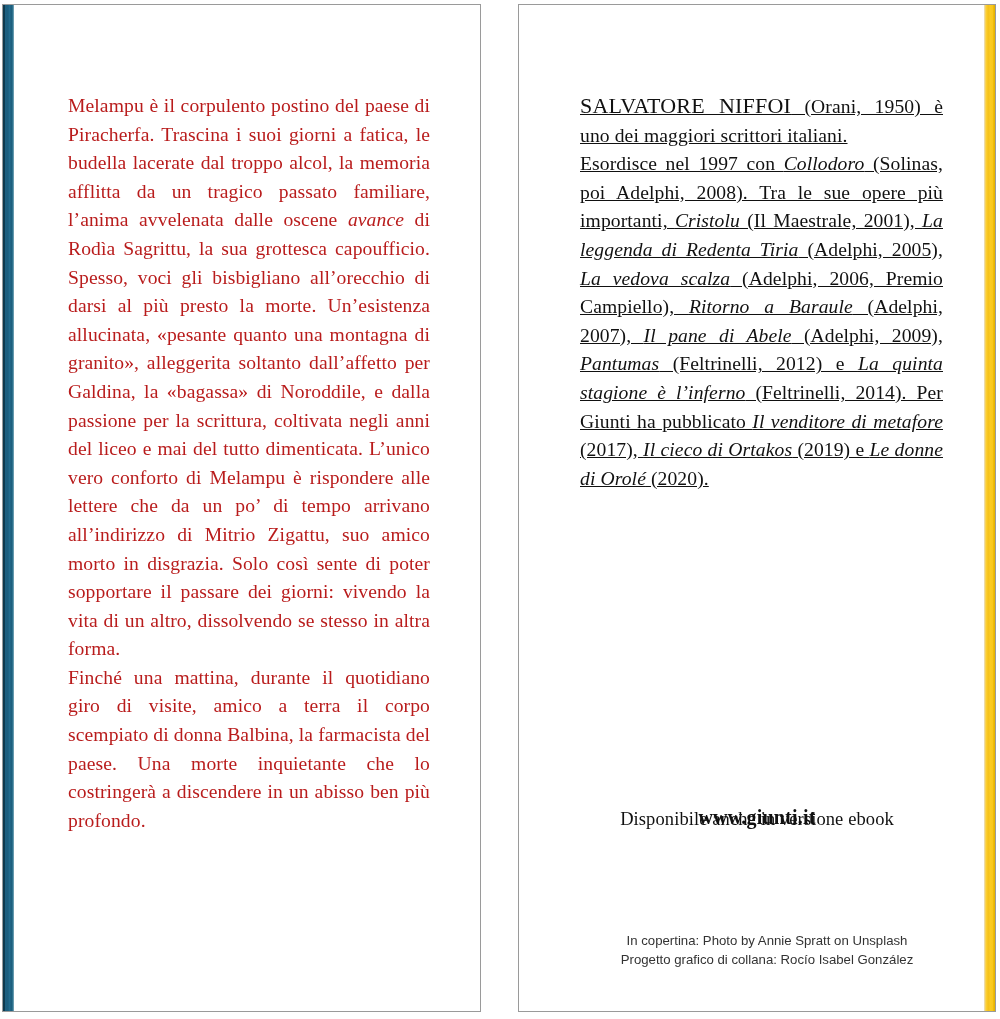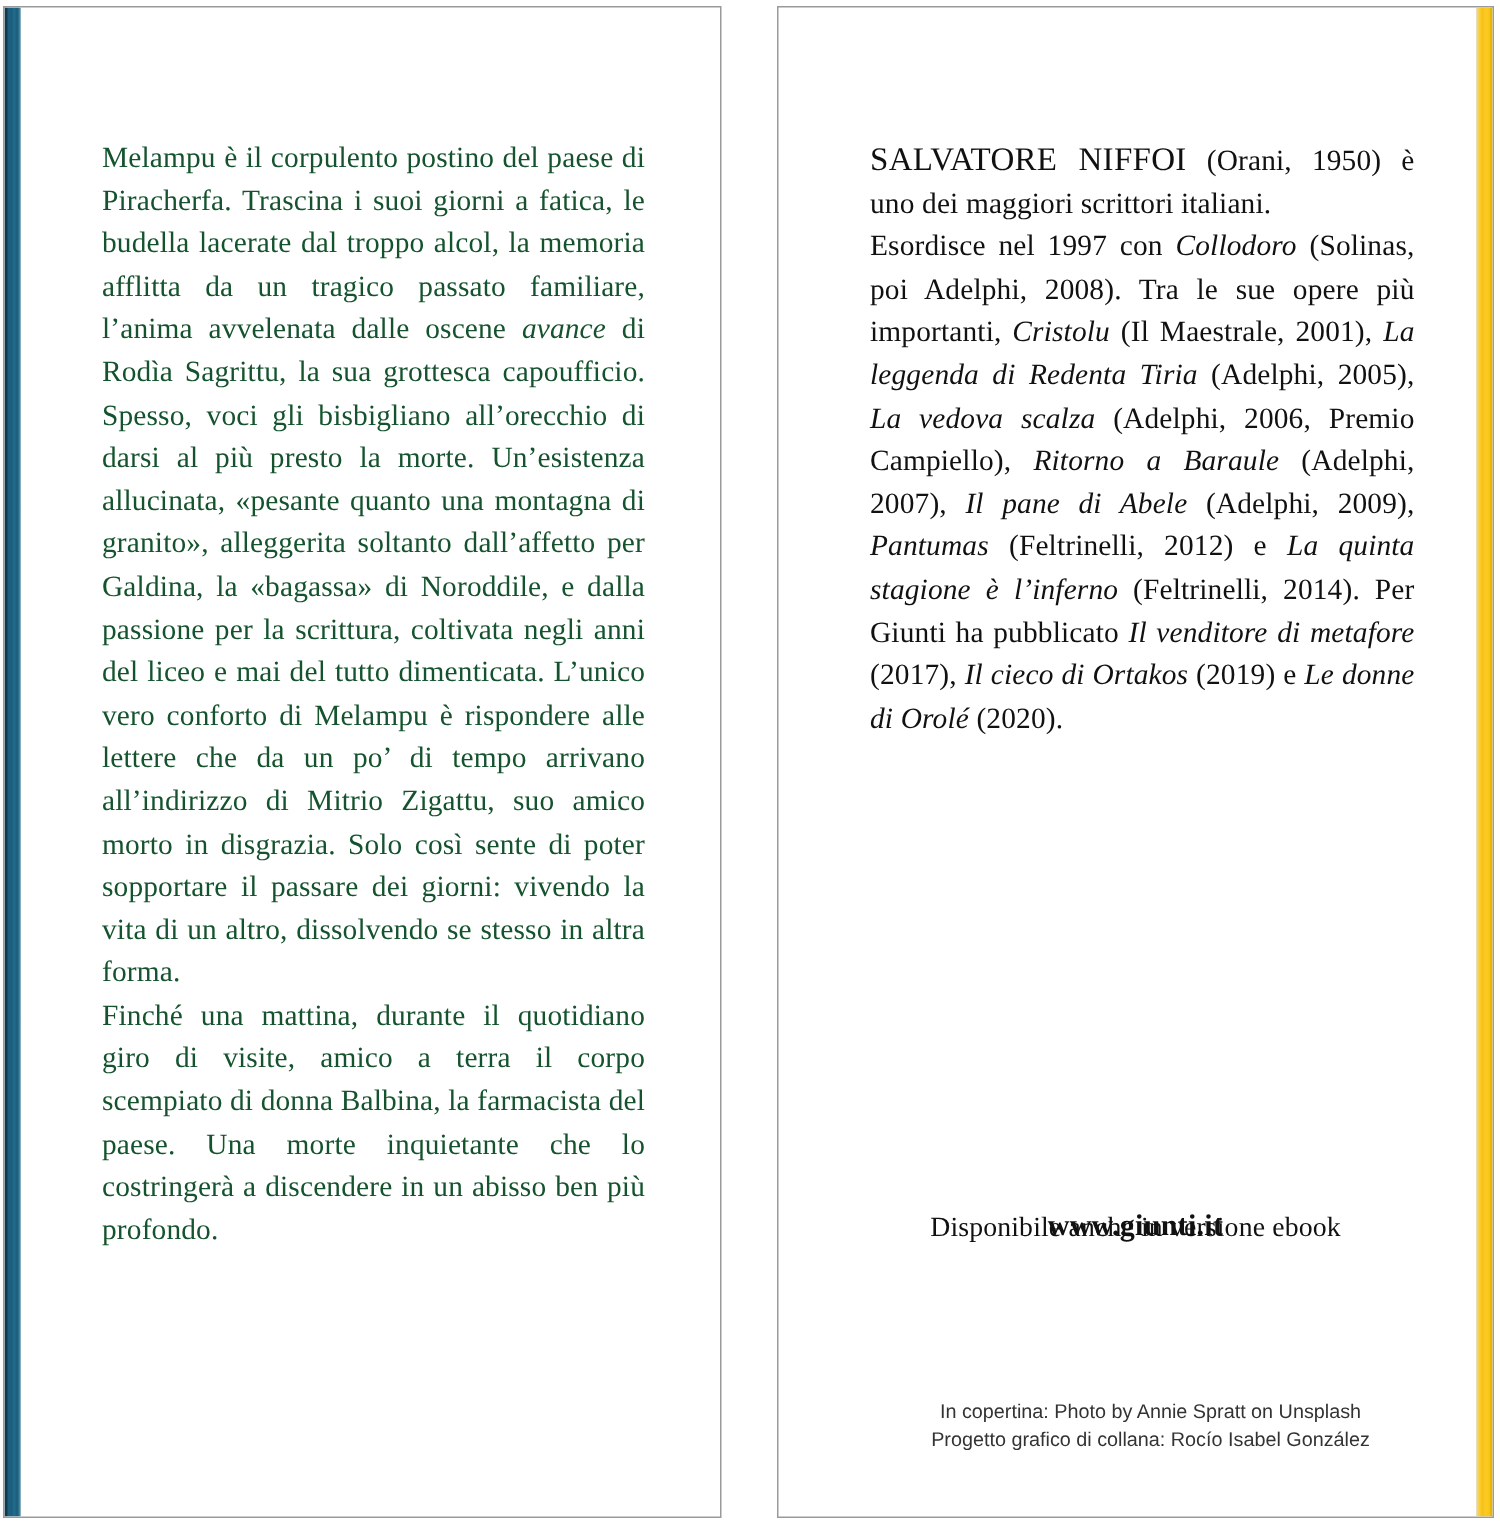--- a/index.html
+++ b/index.html
@@ -73,21 +73,21 @@
   }
 
   
   .blurb {
     position: absolute;
     left: 68px;
     top: 92px;
     width: 362px;
     font-size: 19.6px;
     line-height: 28.6px;
-    color: #14532d;
+    color: #b91c1c;
     text-align: justify;
     text-justify: inter-word;
     hyphens: manual;
     letter-spacing: 0.1px;
   }
   .blurb p {
     margin: 0;
   }
 
   .bio {
@@ -97,20 +97,21 @@
     width: 363px;
     font-size: 19.6px;
     line-height: 28.6px;
     color: #111111;
     text-align: justify;
     text-justify: inter-word;
     letter-spacing: 0.1px;
   }
   .bio p {
     margin: 0;
+    text-decoration: underline;
   }
   .bio .author-name {
     font-size: 22px;
     letter-spacing: 0.2px;
   }
   .bio em, .blurb em {
     font-style: italic;
   }
 
   

